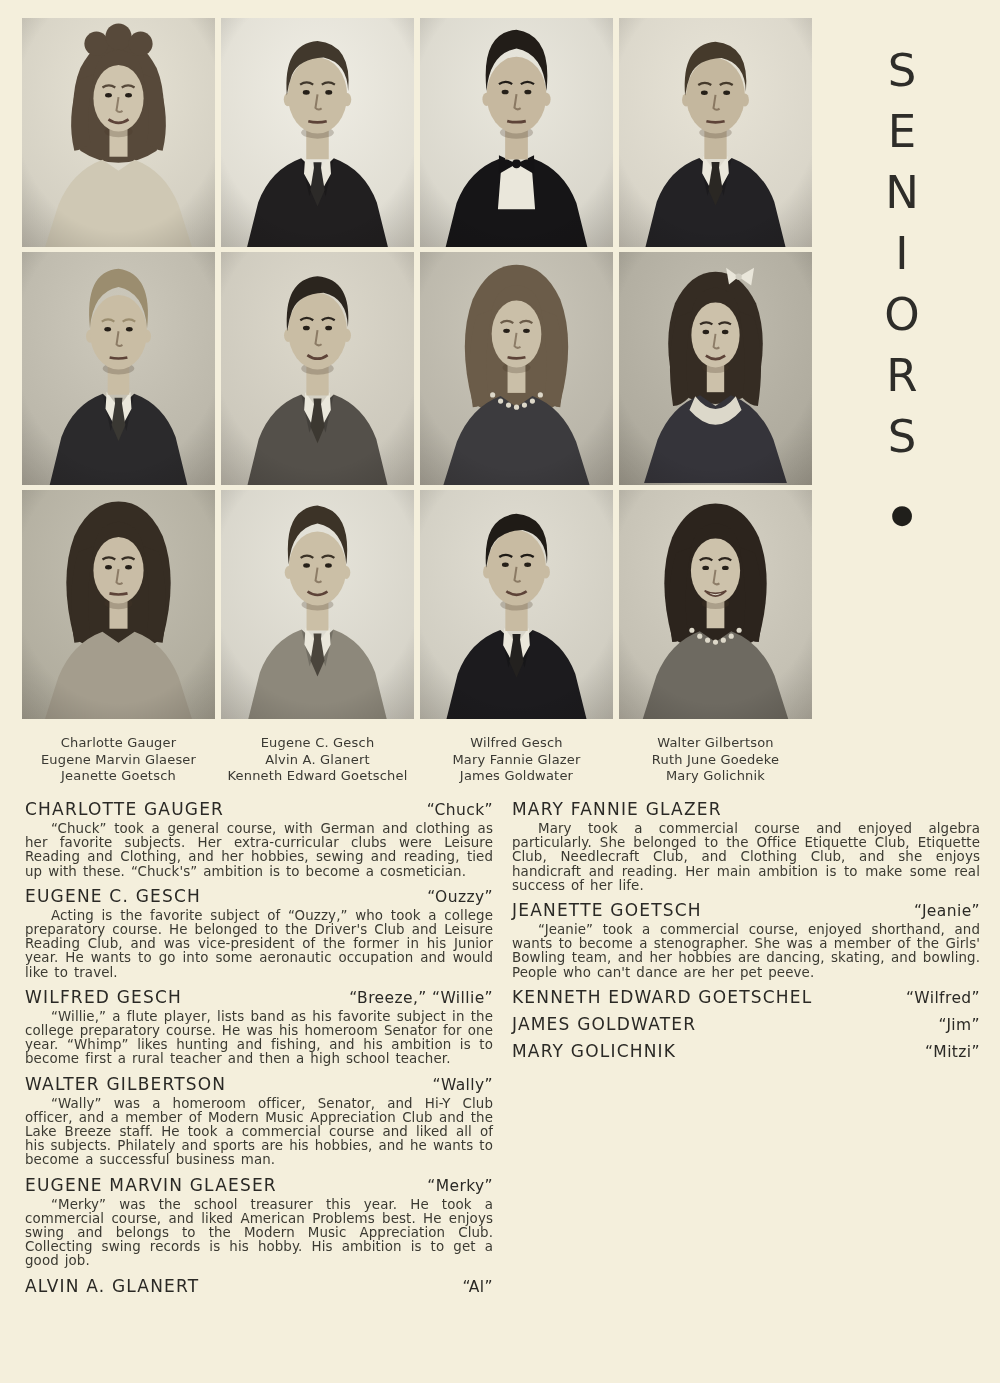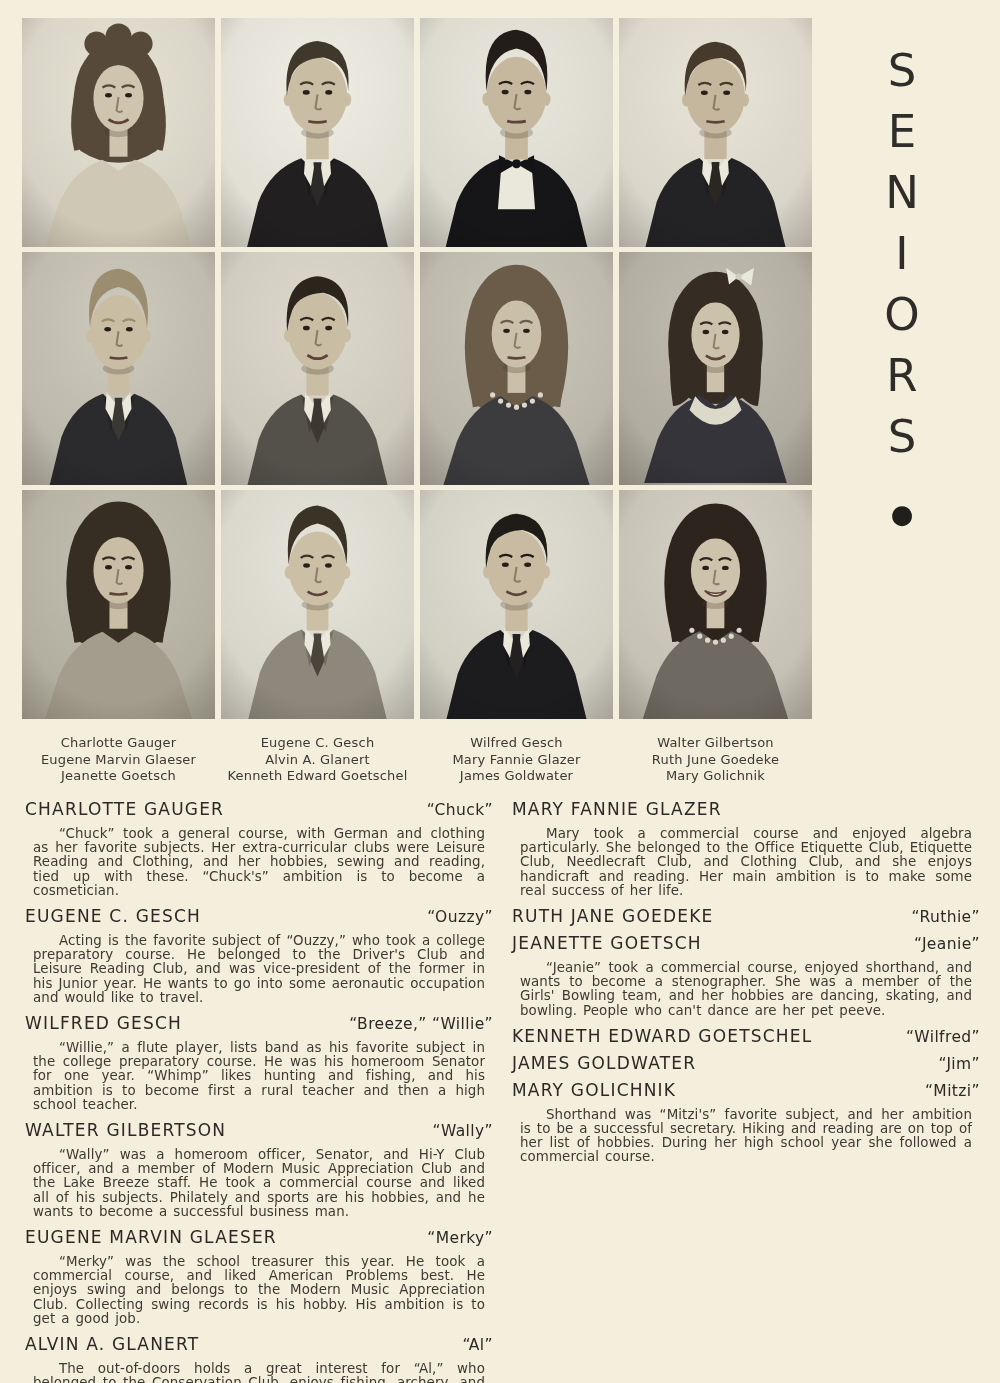--- a/index.html
+++ b/index.html
@@ -48,21 +48,21 @@
   .bio{margin:0 0 6px 0;}
   .bio-head{
     display:flex;justify-content:space-between;align-items:baseline;
     margin:7px 0 3px 0;
   }
   .bio-name{
     font-size:17px;letter-spacing:1.2px;color:#2a2925;white-space:nowrap;
   }
   .bio-nick{font-size:15.5px;color:#2a2925;letter-spacing:.4px;}
   .bio-text{
-    margin:8px;font-size:13.4px;line-height:14.2px;
+    margin:0;font-size:13.4px;line-height:14.2px;
     text-align:justify;text-indent:26px;
     word-spacing:1.6px;letter-spacing:.1px;color:#3b3a32;
   }
 </style>
 </head>
 <body>
 
 <div class="page">
   <div class="photo-grid">
       <div class="photo">
@@ -554,36 +554,31 @@
           <span class="bio-name">EUGENE MARVIN GLAESER</span>
           <span class="bio-nick">“Merky”</span>
         </div>
         <p class="bio-text">“Merky” was the school treasurer this year.  He took a commercial course, and liked American Problems best.  He enjoys swing and belongs to the Modern Music Appreciation Club.  Collecting swing records is his hobby.  His ambition is to get a good job.</p>
       </section>
       <section class="bio">
         <div class="bio-head">
           <span class="bio-name">ALVIN A. GLANERT</span>
           <span class="bio-nick">“Al”</span>
         </div>
-        <p class="bio-text">The out-of-doors holds a great interest for “Al,” who belonged to the Conservation Club, enjoys fishing, archery, and swimming, and wants to get into the U. S. Forestry Service.  He took a general course, and his favorite subject was biology.</p>
       </section>
     </div>
   <div class="bios right">
       <section class="bio">
         <div class="bio-head">
           <span class="bio-name">MARY FANNIE GLAZER</span>
           <span class="bio-nick"></span>
         </div>
         <p class="bio-text">Mary took a commercial course and enjoyed algebra particularly.  She belonged to the Office Etiquette Club, Etiquette Club, Needlecraft Club, and Clothing Club, and she enjoys handicraft and reading.  Her main ambition is to make some real success of her life.</p>
       </section>
       <section class="bio">
-        <div class="bio-head">
-          <span class="bio-name">RUTH JANE GOEDEKE</span>
-          <span class="bio-nick">“Ruthie”</span>
-        </div>
       </section>
       <section class="bio">
         <div class="bio-head">
           <span class="bio-name">JEANETTE GOETSCH</span>
           <span class="bio-nick">“Jeanie”</span>
         </div>
         <p class="bio-text">“Jeanie” took a commercial course, enjoyed shorthand, and wants to become a stenographer.  She was a member of the Girls' Bowling team, and her hobbies are dancing, skating, and bowling.  People who can't dance are her pet peeve.</p>
       </section>
       <section class="bio">
         <div class="bio-head">
@@ -595,16 +590,15 @@
         <div class="bio-head">
           <span class="bio-name">JAMES GOLDWATER</span>
           <span class="bio-nick">“Jim”</span>
         </div>
       </section>
       <section class="bio">
         <div class="bio-head">
           <span class="bio-name">MARY GOLICHNIK</span>
           <span class="bio-nick">“Mitzi”</span>
         </div>
-        <p class="bio-text">Shorthand was “Mitzi's” favorite subject, and her ambition is to be a successful secretary.  Hiking and reading are on top of her list of hobbies.  During her high school year she followed a commercial course.</p>
       </section>
     </div>
 </div>
 
 </body></html>

